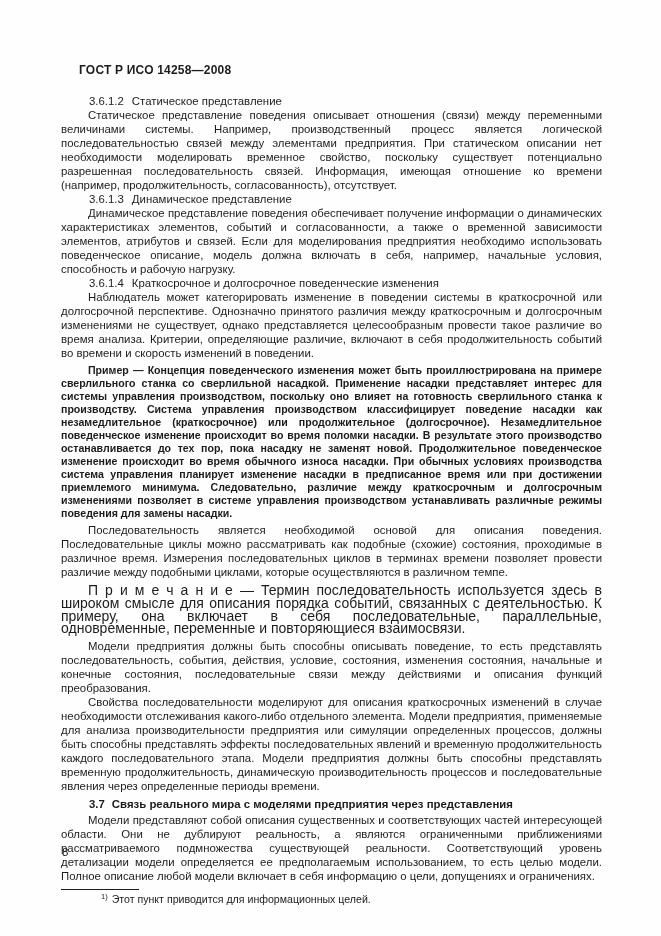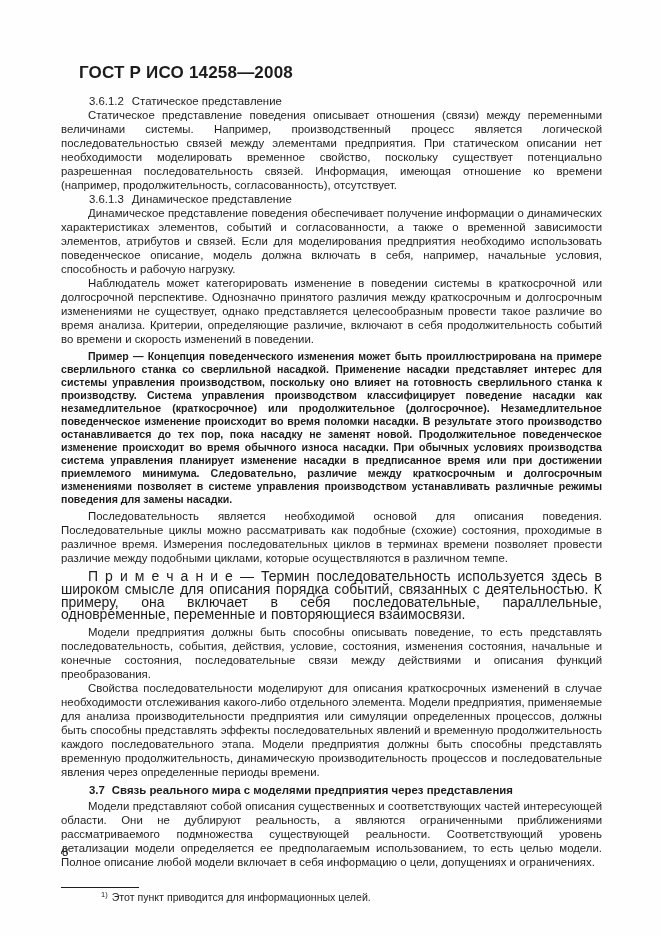--- a/index.html
+++ b/index.html
@@ -7,21 +7,21 @@
     position:relative;
     width:661px;height:936px;
     background:#fefefe;
     font-family:"Liberation Sans", sans-serif;
     color:#1c1c1c;
     overflow:hidden;
     margin:0 auto;
   }
   .doc-header{
     position:absolute;left:79px;top:63px;
-    font-size:17px;font-weight:bold;letter-spacing:.2px;
+    font-size:12px;font-weight:bold;letter-spacing:.2px;
   }
   .content{
     position:absolute;left:61px;top:94px;width:541px;
     font-size:11.4px;line-height:14px;
     text-align:justify;
   }
   .content p{margin:0;}
   .sub{padding-left:28px;text-align:left;}
   .sub .num{margin-right:8px;}
   .h-bold{padding-left:28px;font-weight:bold;text-align:left;margin:4px 0 2px 0 !important;}
@@ -30,21 +30,21 @@
   .example{
     font-size:10.6px;line-height:13px;
     font-weight:bold;
     text-indent:27px;margin:4px 0 3px 0 !important;
   }
   .note{
     font-size:14px;line-height:12.8px;
     text-indent:27px;margin:5px 0 4px 0 !important;
   }
   .fn-ref{font-size:7.5px;line-height:0;}
-  .footnote-block{margin-top:18px;}
+  .footnote-block{margin-top:6px;}
   .footnote-rule{
     width:78px;height:0;border-top:1px solid #1c1c1c;margin:1px 0 3px 0;
   }
   .footnote{
     font-size:10.6px;line-height:12.8px;text-indent:40px;text-align:left;
   }
   .footnote sup{font-size:7.5px;line-height:0;margin-right:4px;}
   .page-number{
     position:absolute;left:62px;top:846px;
     font-size:11.5px;
@@ -60,20 +60,21 @@
   <main class="content">
 
     <p class="sub"><span class="num">3.6.1.2</span><span>Статическое представление</span></p>
 
     <p class="para">Статическое представление поведения описывает отношения (связи) между переменными величинами системы. Например, производственный процесс является логической последовательностью связей между элементами предприятия. При статическом описании нет необходимости моделировать временное свойство, поскольку существует потенциально разрешенная последовательность связей. Информация, имеющая отношение ко времени (например, продолжительность, согласованность), отсутствует.</p>
 
     <p class="sub"><span class="num">3.6.1.3</span><span>Динамическое представление</span></p>
 
     <p class="para">Динамическое представление поведения обеспечивает получение информации о динамических характеристиках элементов, событий и согласованности, а также о временной зависимости элементов, атрибутов и связей. Если для моделирования предприятия необходимо использовать поведенческое описание, модель должна включать в себя, например, начальные условия, способность и рабочую нагрузку.</p>
 
+    <p class="sub"><span class="num">3.6.1.4</span><span>Краткосрочное и долгосрочное поведенческие изменения</span></p>
 
     <p class="para">Наблюдатель может категорировать изменение в поведении системы в краткосрочной или долгосрочной перспективе. Однозначно принятого различия между краткосрочным и долгосрочным изменениями не существует, однако представляется целесообразным провести такое различие во время анализа. Критерии, определяющие различие, включают в себя продолжительность событий во времени и скорость изменений в поведении.</p>
 
     <p class="example">Пример — Концепция поведенческого изменения может быть проиллюстрирована на примере сверлильного станка со сверлильной насадкой. Применение насадки представляет интерес для системы управления производством, поскольку оно влияет на готовность сверлильного станка к производству. Система управления производством классифицирует поведение насадки как незамедлительное (краткосрочное) или продолжительное (долгосрочное). Незамедлительное поведенческое изменение происходит во время поломки насадки. В результате этого производство останавливается до тех пор, пока насадку не заменят новой. Продолжительное поведенческое изменение происходит во время обычного износа насадки. При обычных условиях производства система управления планирует изменение насадки в предписанное время или при достижении приемлемого минимума. Следовательно, различие между краткосрочным и долгосрочным изменениями позволяет в системе управления производством устанавливать различные режимы поведения для замены насадки.</p>
 
 
     <p class="para">Последовательность является необходимой основой для описания поведения. Последовательные циклы можно рассматривать как подобные (схожие) состояния, проходимые в различное время. Измерения последовательных циклов в терминах времени позволяет провести различие между подобными циклами, которые осуществляются в различном темпе.</p>
 
     <p class="note">П р и м е ч а н и е — Термин последовательность используется здесь в широком смысле для описания порядка событий, связанных с деятельностью. К примеру, она включает в себя последовательные, параллельные, одновременные, переменные и повторяющиеся взаимосвязи.</p>
 

